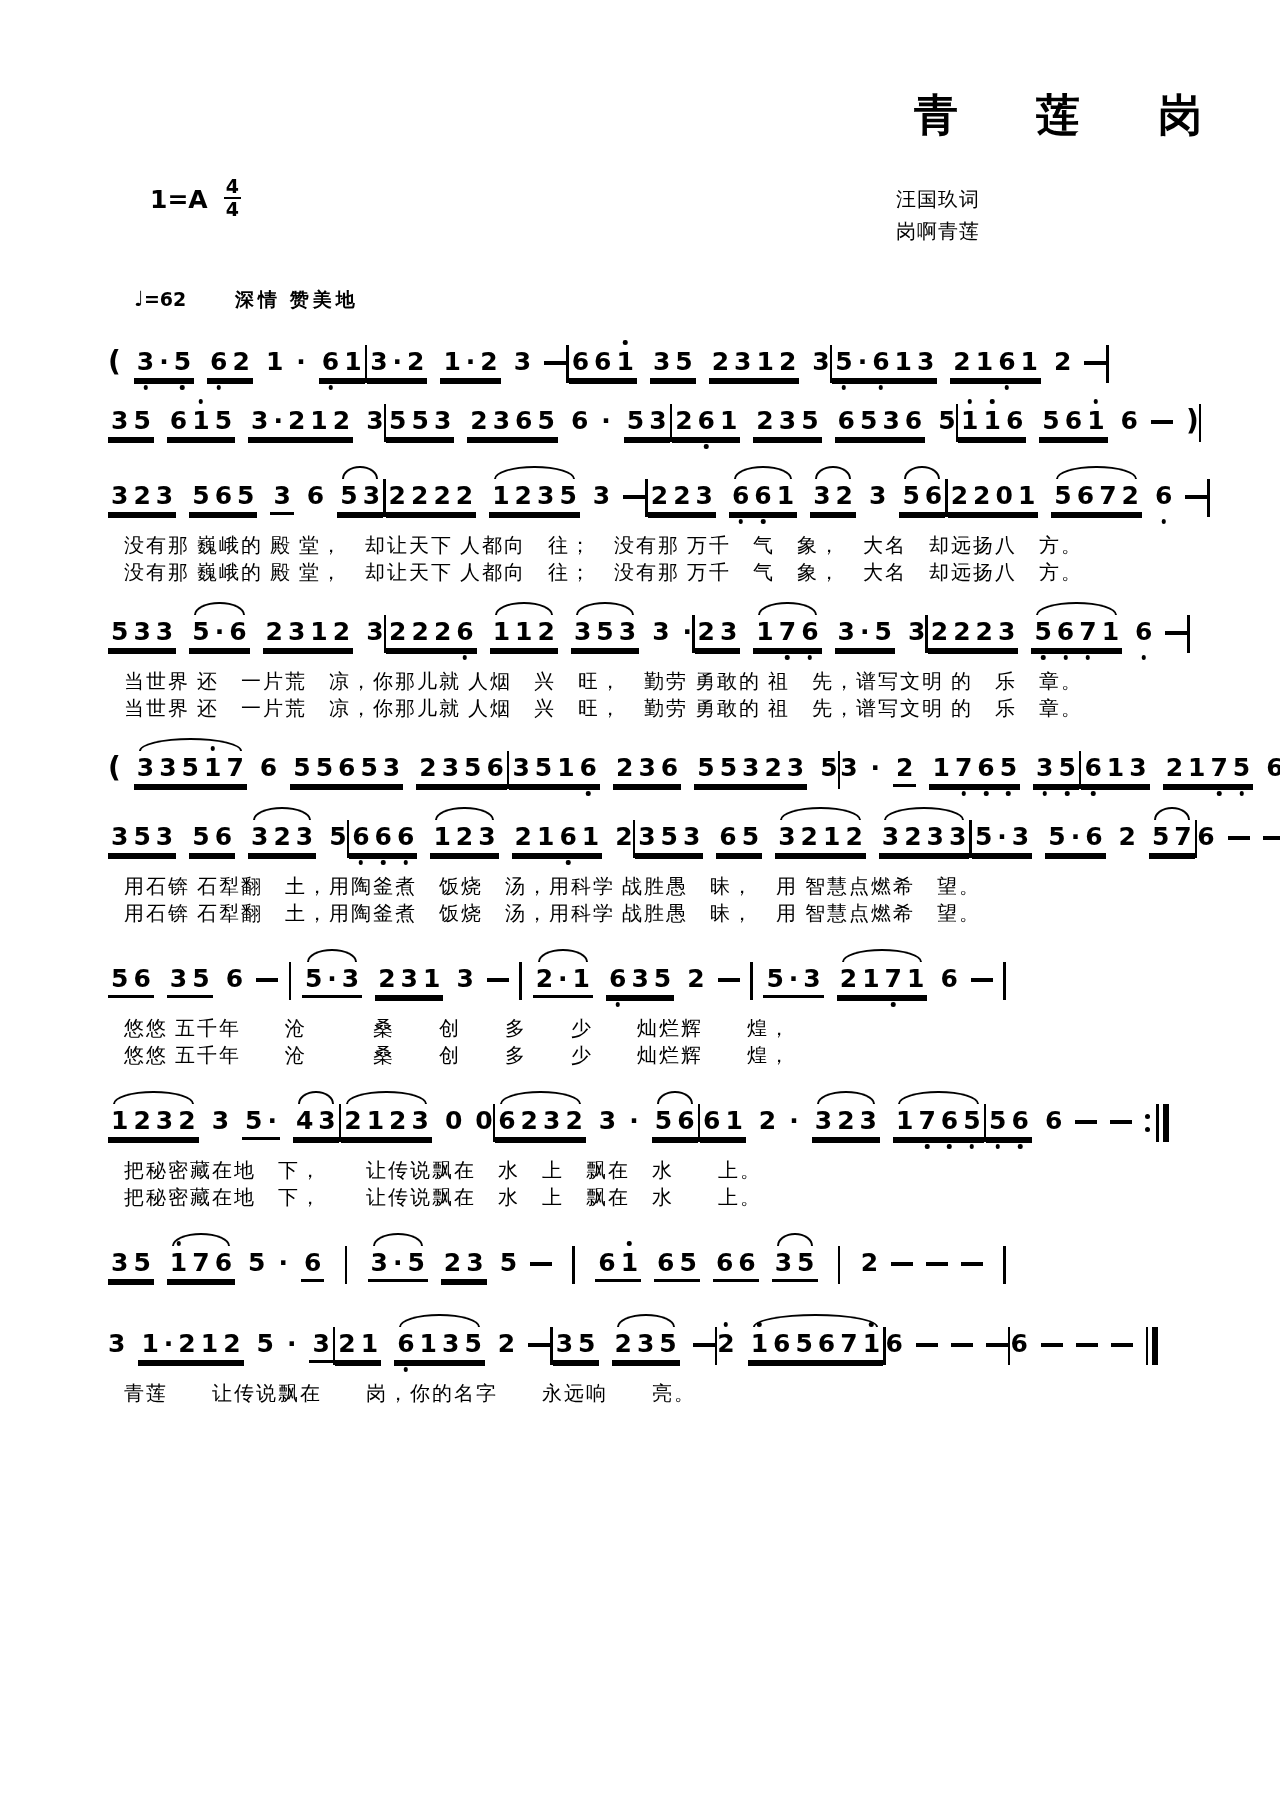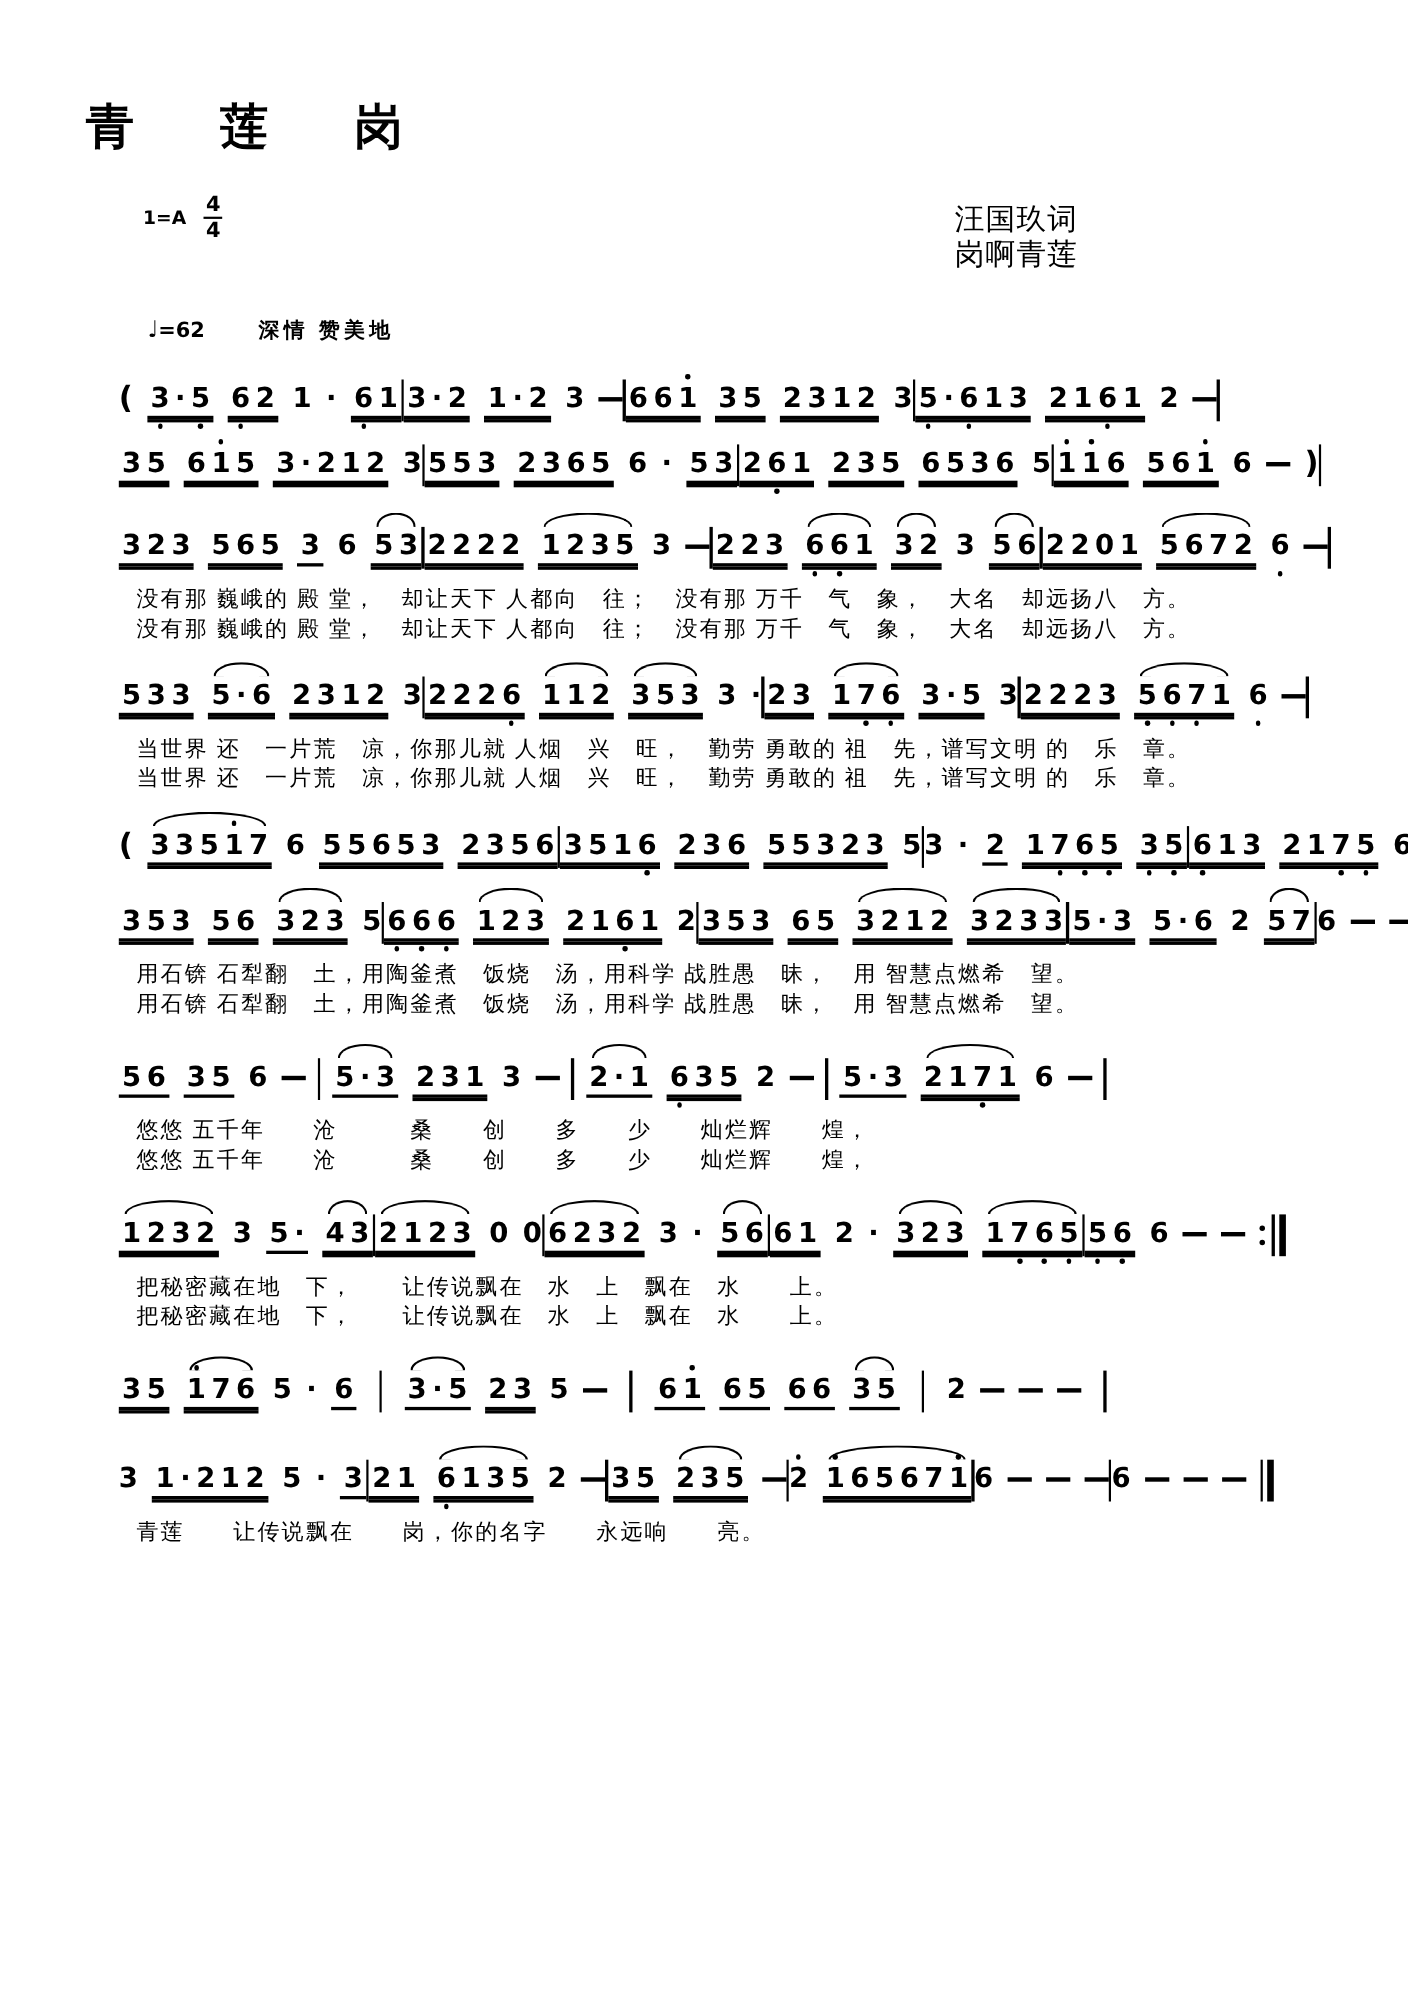--- a/index.html
+++ b/index.html
@@ -1,29 +1,29 @@
 <!DOCTYPE html>
 <html><head>
 <meta charset="utf-8">
 <style>
   html,body{margin:0;padding:0;background:#ffffff;}
   .page{position:relative;width:1280px;height:1811px;background:#ffffff;color:#000;
         font-family:"Liberation Serif",serif;overflow:hidden;}
 
   
   .title{position:absolute;top:86px;left:0;width:100%;box-sizing:border-box;
-         text-align:left;font-size:44px;font-weight:bold;
+         text-align:right;font-size:44px;font-weight:bold;
          letter-spacing:78px;padding-left:78px;white-space:nowrap;}
   .keyrow{position:absolute;left:130px;top:178px;display:flex;align-items:center;}
-  .key{font-family:"DejaVu Sans",sans-serif;font-weight:bold;font-size:17px;}
+  .key{font-family:"DejaVu Sans",sans-serif;font-weight:bold;font-size:25px;margin-left:20px;}
   .tsig{display:inline-flex;flex-direction:column;align-items:center;margin-left:16px;transform:translateY(-1px);}
   .tsig .tnum,.tsig .tden{font-family:"DejaVu Sans",sans-serif;font-weight:bold;font-size:19px;line-height:19px;}
   .tsig .tnum{border-bottom:2px solid #000;padding:0 2px 1px;}
   .tsig .tden{padding-top:1px;}
-  .credits{position:absolute;right:300px;top:183px;font-size:27px;line-height:32px;letter-spacing:1px;margin-left:48px;}
+  .credits{position:absolute;right:300px;top:183px;font-size:20px;line-height:32px;letter-spacing:1px;margin-left:48px;}
   .tempo{position:absolute;left:122px;top:287px;font-size:19px;font-weight:bold;white-space:nowrap;margin-left:12px;}
   .tempo .sym{font-family:"DejaVu Sans",sans-serif;font-size:21px;}
   .tempo .bpm{font-family:"DejaVu Sans",sans-serif;}
   .tempo .expr{margin-left:44px;letter-spacing:4px;}
 
   
   .score{position:absolute;left:108px;top:348px;width:898px;}
   .system{margin-bottom:38px;}
   .system.s0{margin-bottom:24px;}
   .system.s1{margin-bottom:40px;}

